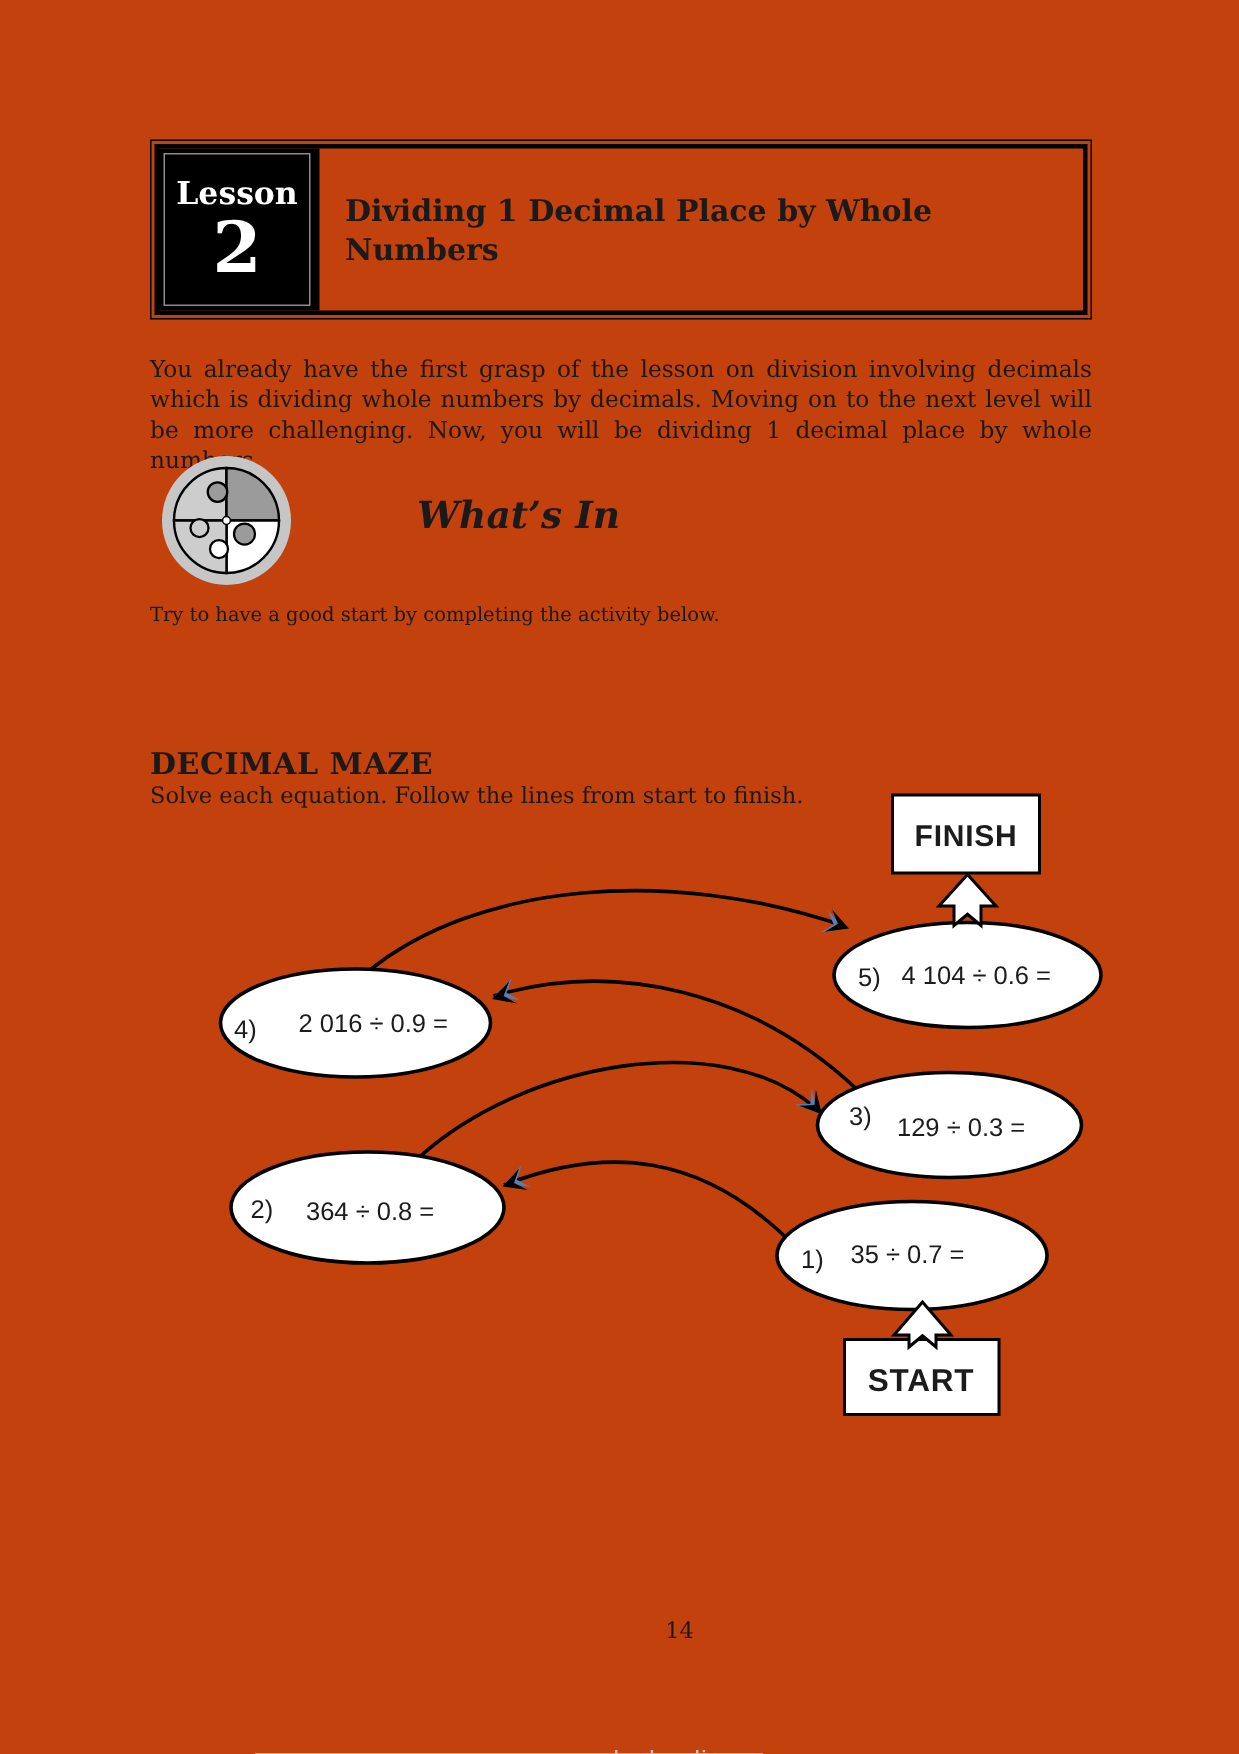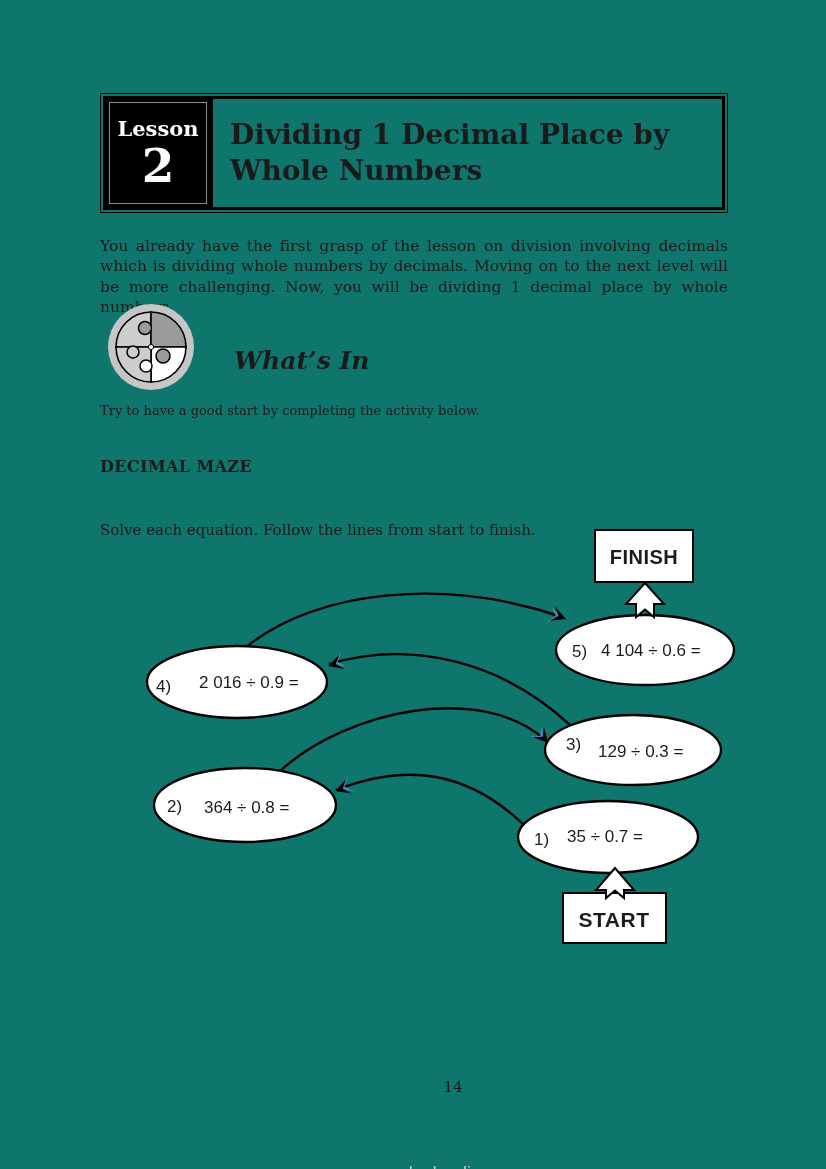--- a/index.html
+++ b/index.html
@@ -1,42 +1,42 @@
 <!DOCTYPE html>
 <html><head>
 <meta charset="utf-8">
 <style>
   html,body{margin:0;padding:0;background:#fff;}
-  .page{position:relative;width:826px;height:1169px;background:#0f766e;overflow:hidden;
+  .page{position:relative;width:826px;height:1169px;background:#c2410c;overflow:hidden;
         font-family:"DejaVu Serif",serif;color:#1a1a1a;}
 
   
   .lesson-header{position:absolute;left:100px;top:93px;width:628px;
                  border:1px solid #000;padding:2px;box-sizing:border-box;}
   .lesson-header-inner{border:3px solid #000;display:flex;align-items:stretch;height:108px;}
   .lesson-badge{width:104px;background:#000;color:#fff;display:flex;flex-direction:column;
                 align-items:center;justify-content:center;outline:1px solid rgba(255,255,255,.55);
                 outline-offset:-4px;flex:0 0 auto;}
   .lesson-word{font-weight:bold;font-size:21px;line-height:1.1;}
   .lesson-number{font-weight:bold;font-size:47px;line-height:1;margin-top:2px;}
   .lesson-title{flex:1;border-left:3px solid #000;display:flex;align-items:center;
-                padding:0 30px 0 17px;font-weight:bold;font-size:28px;line-height:1.3;}
+                padding:0 30px 0 17px;font-weight:bold;font-size:20px;line-height:1.3;}
 
   
   .intro{position:absolute;left:100px;top:220px;width:628px;font-size:15.5px;
          line-height:1.33;text-align:justify;}
 
   
-  .whats-in{position:absolute;left:106px;top:302px;display:flex;align-items:center;}
+  .whats-in{position:absolute;left:106px;top:302px;display:flex;align-items:flex-start;gap:44px;}
   .puzzle-wrap{width:90px;height:90px;flex:0 0 auto;}
   .whats-in-title{margin-left:38px;margin-top:27px;font-weight:bold;font-style:italic;
                   font-size:25px;}
 
   .try-text{position:absolute;left:100px;top:403px;width:628px;font-size:13px;}
-  .activity-name{position:absolute;left:100px;top:457px;font-size:16px;font-weight:bold;
+  .activity-name{position:absolute;left:100px;top:497px;font-size:20px;font-weight:bold;
                  letter-spacing:.4px;text-align:center;}
   .directions{position:absolute;left:100px;top:521px;width:628px;font-size:15px;}
 
   
   .maze-svg{position:absolute;left:0;top:525px;}
   .maze-svg text{font-family:"Liberation Sans",sans-serif;fill:#1c1c1c;}
   .node-label{font-size:17px;}
   .terminal-label{font-weight:bold;letter-spacing:.5px;}
 
   

